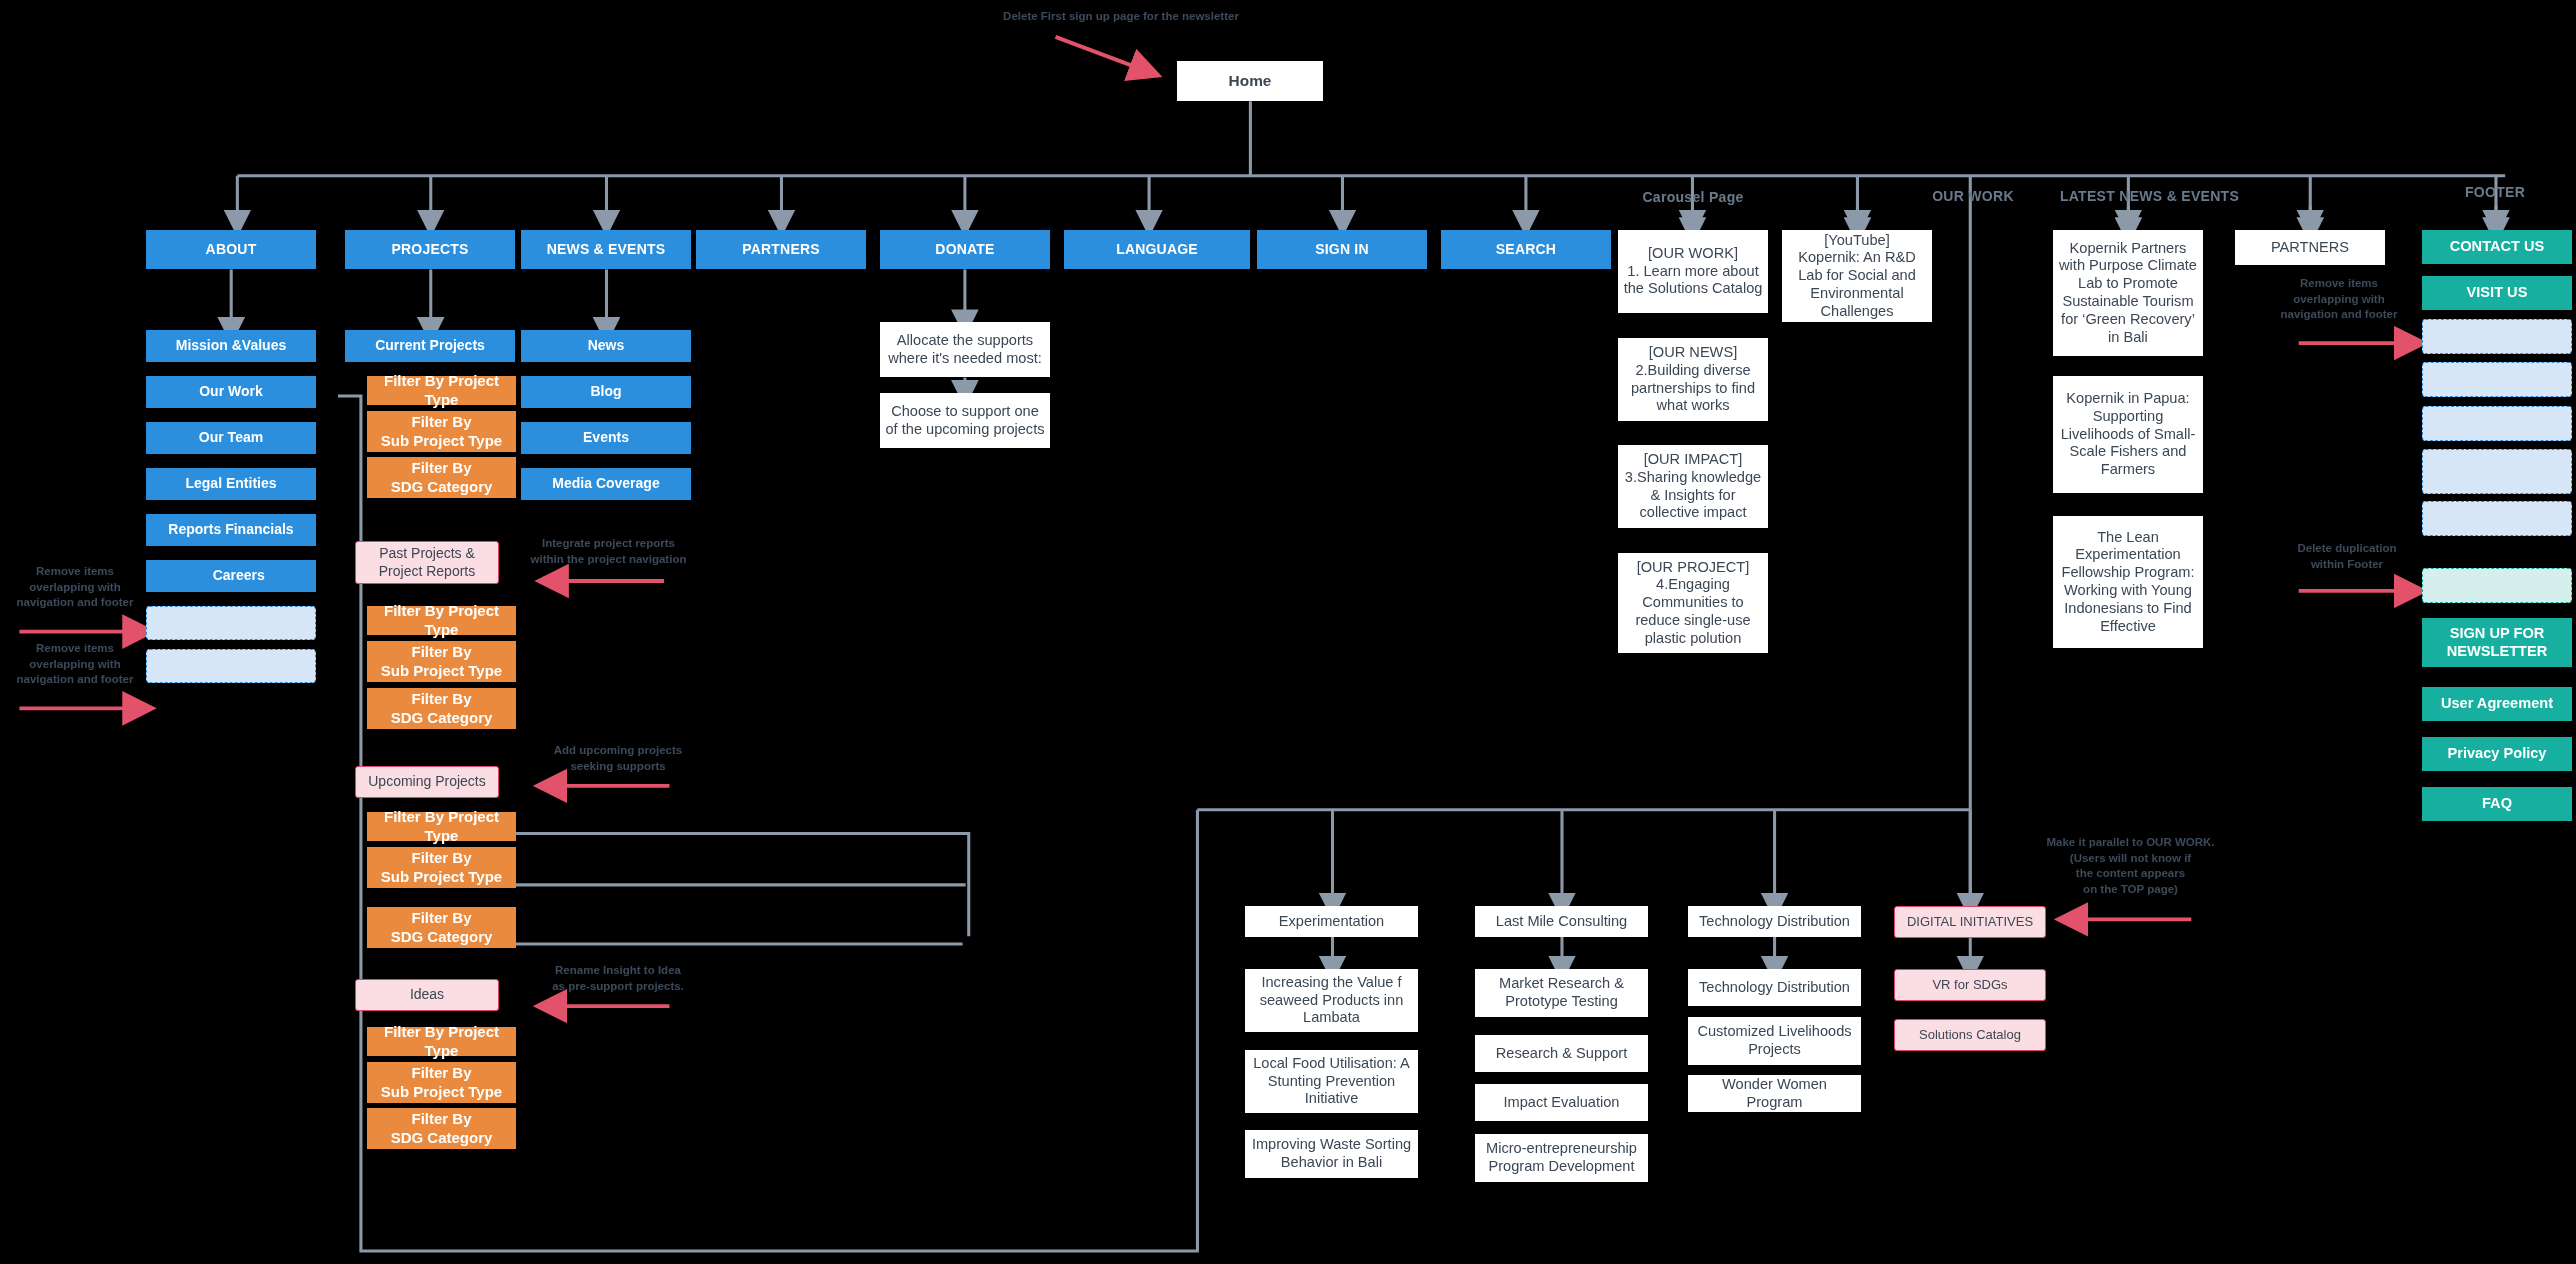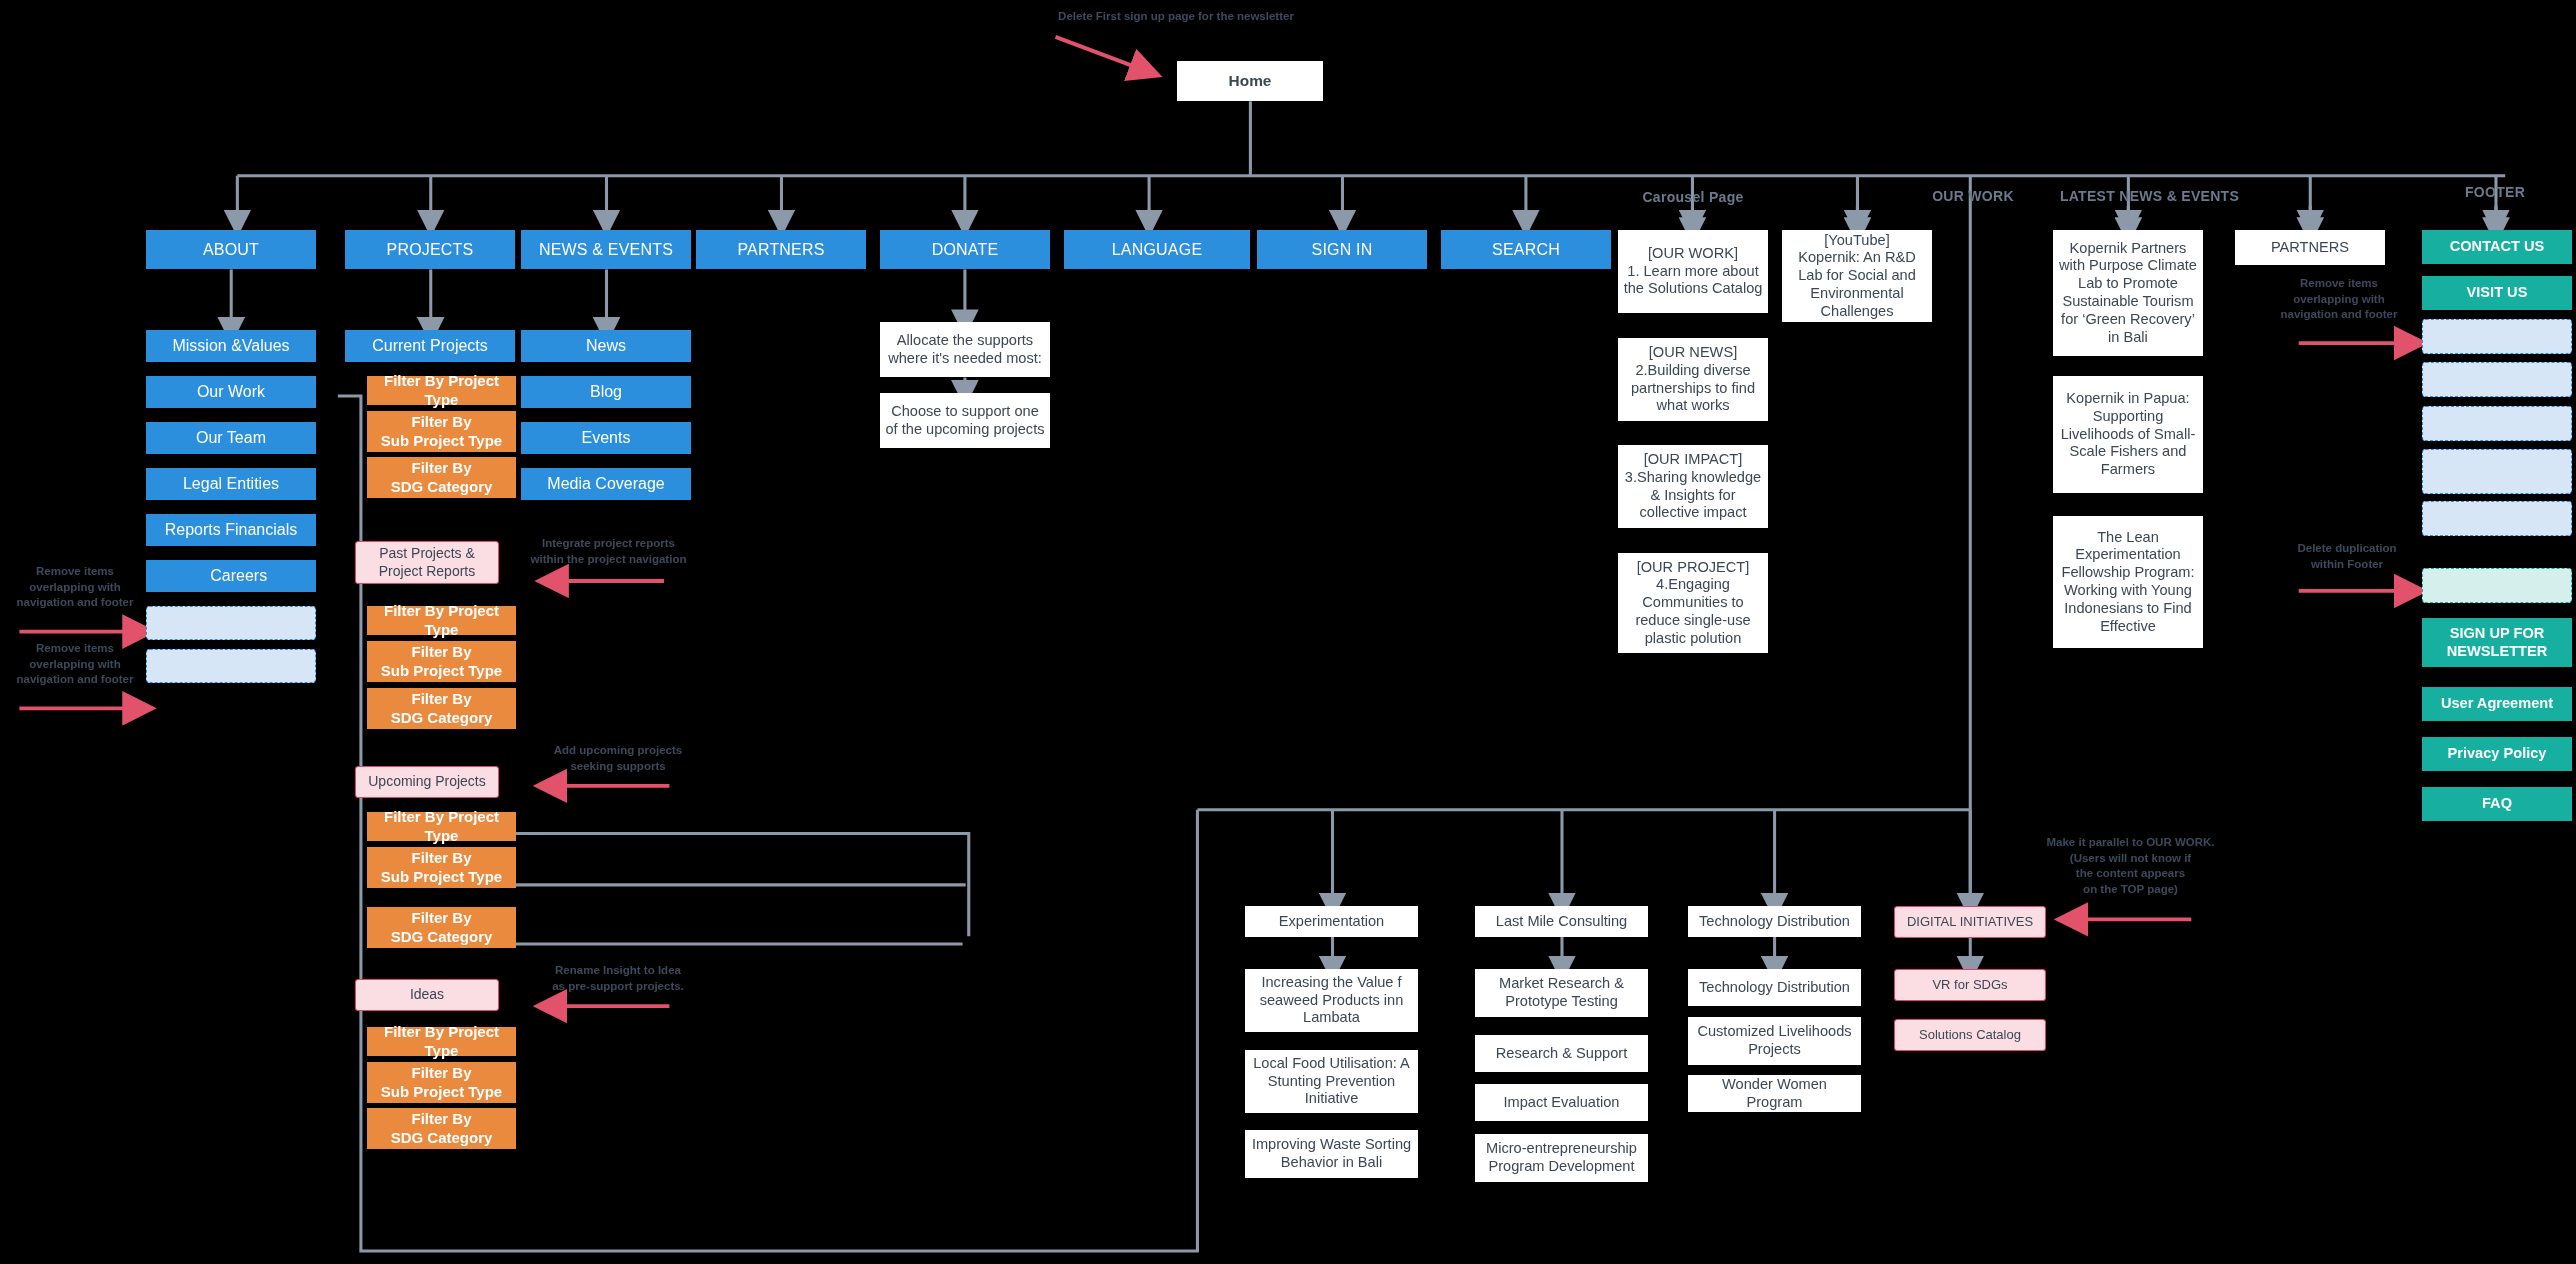--- a/index.html
+++ b/index.html
@@ -35,22 +35,22 @@
   
   .v-white {
     background: #ffffff;
     color: #3b4754;
     font-size: 14.6px;
     font-weight: 400;
   }
   .v-blue {
     background: #2b8fdd;
     color: #ffffff;
-    font-size: 16px;
-    font-weight: 400;
+    font-size: 14px;
+    font-weight: 700;
   }
   .v-blue-caps { letter-spacing: 0.2px; }
   .v-orange {
     background: #e98a3e;
     color: #ffffff;
     font-size: 15px;
     font-weight: 700;
   }
   .v-pink {
     background: #fbdde4;
@@ -176,21 +176,21 @@
     </g>
   </svg>
 
   <div class="node v-white" style="left:1177px; top:61px; width:146px; height:40px; font-weight:700; font-size:15.4px;">Home</div>
 
   <div class="grouplabel" style="left:1616px; top:189px; width:154px;">Carousel Page</div>
   <div class="grouplabel" style="left:1896px; top:188px; width:154px;">OUR WORK</div>
   <div class="grouplabel" style="left:2042px; top:188px; width:215px;">LATEST NEWS &amp; EVENTS</div>
   <div class="grouplabel" style="left:2426px; top:184px; width:138px;">FOOTER</div>
 
-  <div class="anno" style="left:1007px; top:9.2px; width:338px;">Delete First sign up page for the newsletter</div>
+  <div class="anno" style="left:952px; top:9.2px; width:338px;">Delete First sign up page for the newsletter</div>
   <div class="anno" style="left:0px; top:564px; width:150px;">Remove items
 overlapping with
 navigation and footer</div>
   <div class="anno" style="left:0px; top:641px; width:150px;">Remove items
 overlapping with
 navigation and footer</div>
   <div class="anno" style="left:507px; top:536px; width:203px;">Integrate project reports
 within the project navigation</div>
   <div class="anno" style="left:522px; top:743px; width:192px;">Add upcoming projects
 seeking supports</div>

